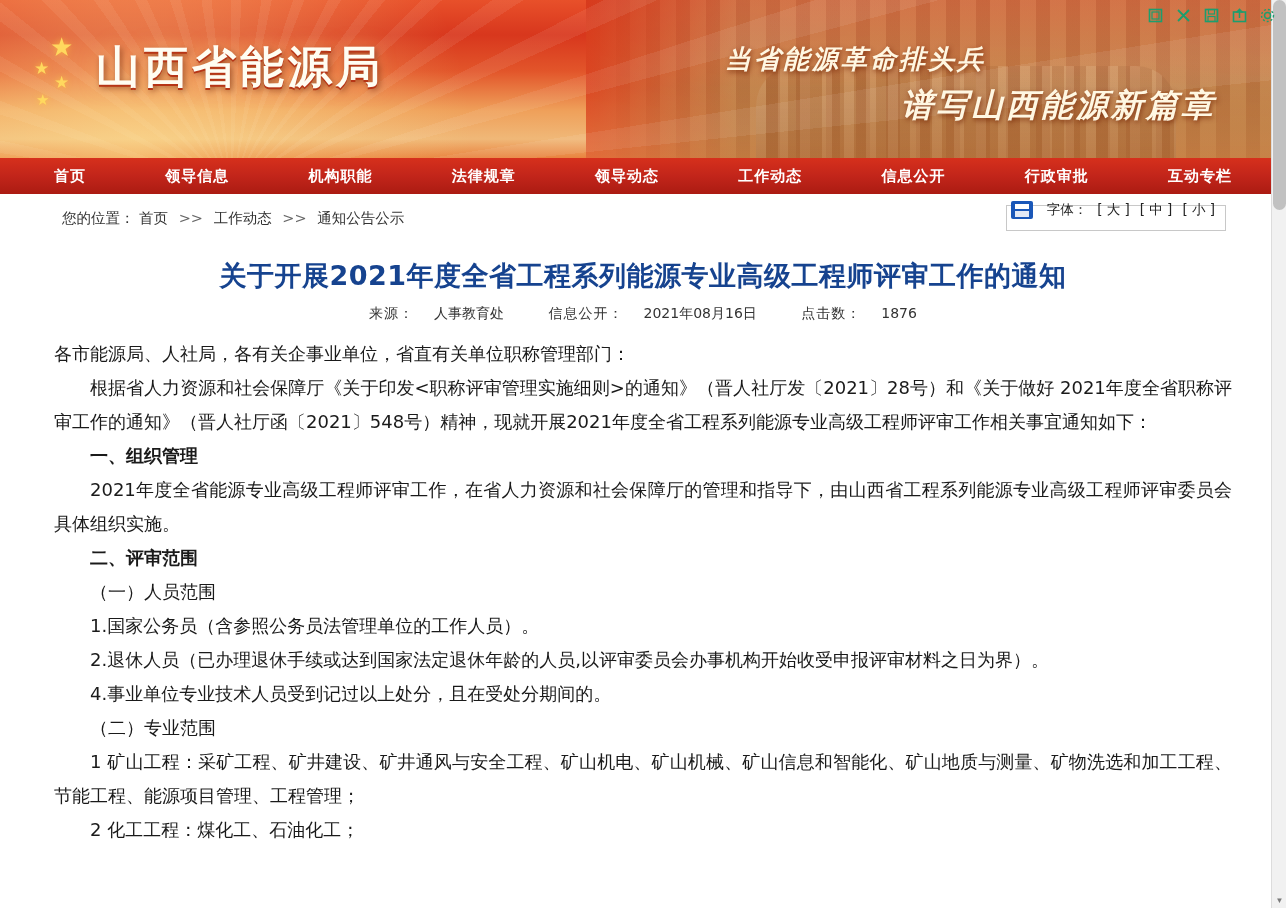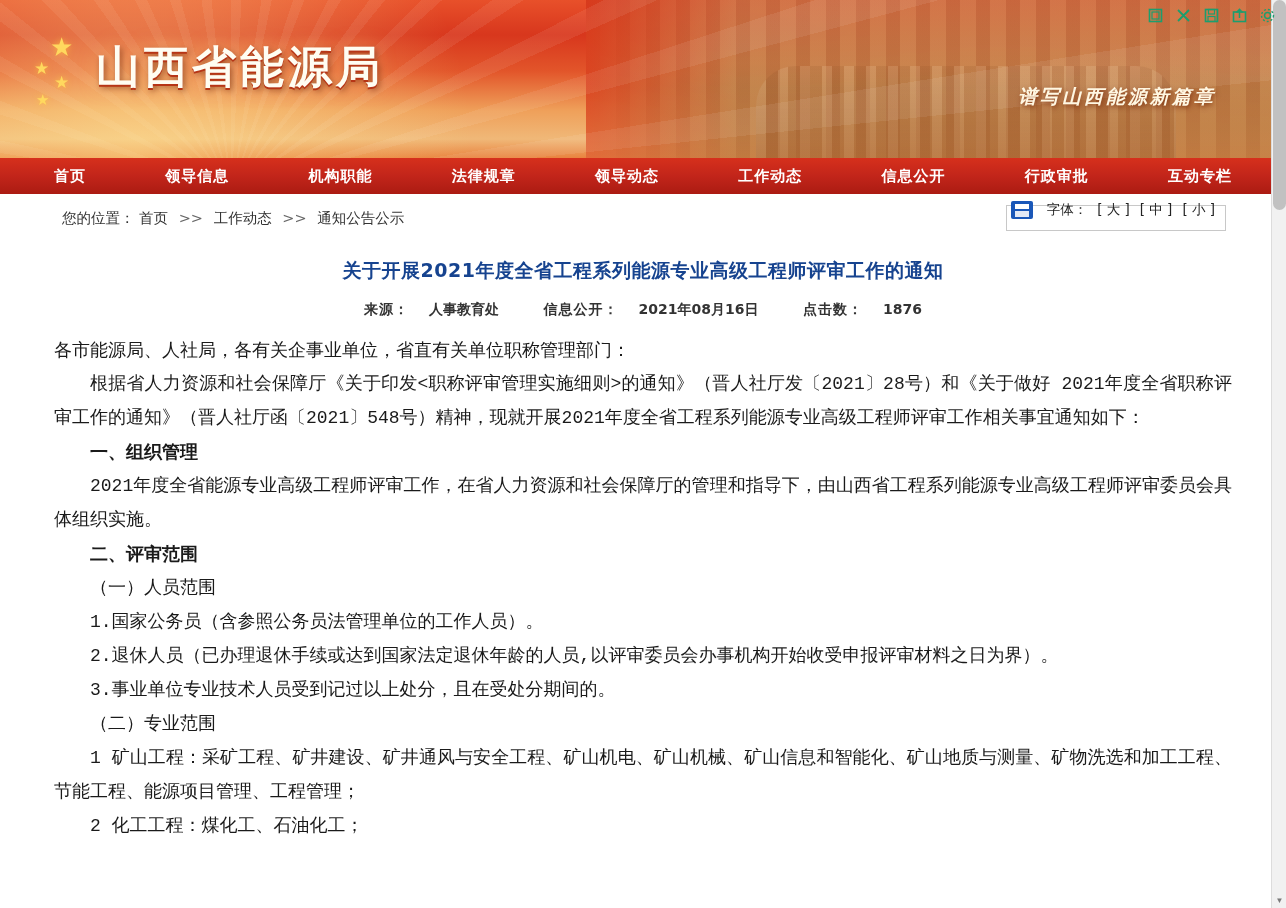--- a/index.html
+++ b/index.html
@@ -116,21 +116,21 @@
     position: absolute;
     right: 60px;
     color: #fff7e2;
     font-family: "DejaVu Serif", serif;
     font-weight: bold;
     white-space: nowrap;
     text-shadow: 1px 2px 5px rgba(110,30,0,.75);
     font-style: italic;
   }
   .slogan.l1 { top: 42px; font-size: 26px; letter-spacing: 3px; right: 300px; }
-  .slogan.l2 { top: 84px; font-size: 19px; letter-spacing: 3px; right: 70px; }
+  .slogan.l2 { top: 84px; font-size: 32px; letter-spacing: 3px; right: 70px; }
 
   
   .nav {
     position: relative;
     width: 1286px;
     height: 36px;
     background: linear-gradient(180deg, #d6301c 0%, #c2251a 50%, #ab1b12 100%);
     display: flex;
     align-items: center;
     justify-content: space-between;
@@ -203,47 +203,47 @@
     background: #e3e9f5;
   }
   .font-size-link { cursor: pointer; }
 
   
   .article {
     padding: 0 14px;
   }
   .art-title {
     text-align: center;
-    font-size: 19px;
+    font-size: 27px;
     font-weight: bold;
     color: #16438f;
     line-height: 1.5;
-    margin: 14px 0 16px 0;
+    margin: 14px 0 8px 0;
     font-family: "DejaVu Sans", sans-serif;
     letter-spacing: 0.5px;
   }
   .art-meta {
     text-align: center;
     font-size: 14px;
     color: #333;
     margin-bottom: 14px;
     font-family: "DejaVu Sans", sans-serif;
   }
-  .art-meta span { margin: 0 10px; font-weight: bold; }
+  .art-meta span { margin: 0 10px; }
   .art-meta .lbl { letter-spacing: 1px; }
 
   .art-body {
     font-size: 18px;
     line-height: 34px;
     color: #1a1a1a;
     font-family: "DejaVu Sans", sans-serif;
     text-align: justify;
   }
   .art-body p { margin: 0; }
-  .p-indent { text-indent: 2em; font-family: Liberation Mono, monospace; }
+  .p-indent { text-indent: 2em; }
   .p-bold { font-weight: bold; text-indent: 2em; }
 
   .scrollbar {
     position: absolute;
     right: 0; top: 0;
     width: 15px; height: 908px;
     background: #f1f1f1;
     border-left: 1px solid #dcdcdc;
     z-index: 30;
   }
@@ -306,20 +306,21 @@
     <div class="banner-building"></div>
     <div class="banner-rays"></div>
     <div class="banner-glow"></div>
     <div class="stars">
       <div class="star s1">★</div>
       <div class="star s2">★</div>
       <div class="star s3">★</div>
       <div class="star s4">★</div>
     </div>
     <div class="banner-title">山西省能源局</div>
+    <div class="slogan l1">当省能源革命排头兵</div>
     <div class="slogan l2">谱写山西能源新篇章</div>
   </div>
 
   <div class="nav">
     <div class="nav-item">首页</div>
     <div class="nav-item">领导信息</div>
     <div class="nav-item">机构职能</div>
     <div class="nav-item">法律规章</div>
     <div class="nav-item">领导动态</div>
     <div class="nav-item">工作动态</div>
@@ -360,21 +361,21 @@
 
       <div class="art-body">
         <p>各市能源局、人社局，各有关企事业单位，省直有关单位职称管理部门：</p>
         <p class="p-indent">根据省人力资源和社会保障厅《关于印发&lt;职称评审管理实施细则&gt;的通知》（晋人社厅发〔2021〕28号）和《关于做好 2021年度全省职称评审工作的通知》（晋人社厅函〔2021〕548号）精神，现就开展2021年度全省工程系列能源专业高级工程师评审工作相关事宜通知如下：</p>
         <p class="p-bold">一、组织管理</p>
         <p class="p-indent">2021年度全省能源专业高级工程师评审工作，在省人力资源和社会保障厅的管理和指导下，由山西省工程系列能源专业高级工程师评审委员会具体组织实施。</p>
         <p class="p-bold">二、评审范围</p>
         <p class="p-indent">（一）人员范围</p>
         <p class="p-indent">1.国家公务员（含参照公务员法管理单位的工作人员）。</p>
         <p class="p-indent">2.退休人员（已办理退休手续或达到国家法定退休年龄的人员,以评审委员会办事机构开始收受申报评审材料之日为界）。</p>
-        <p class="p-indent">3.事业单位专业技术人员受到记过以上处分，且在受处分期间的。</p>
+        <p class="p-indent">4.事业单位专业技术人员受到记过以上处分，且在受处分期间的。</p>
         <p class="p-indent">（二）专业范围</p>
         <p class="p-indent">1 矿山工程：采矿工程、矿井建设、矿井通风与安全工程、矿山机电、矿山机械、矿山信息和智能化、矿山地质与测量、矿物洗选和加工工程、节能工程、能源项目管理、工程管理；</p>
         <p class="p-indent">2 化工工程：煤化工、石油化工；</p>
 
       </div>
     </div>
   </div>
 
   <div class="scrollbar">
     <div class="arrow up">▲</div>

